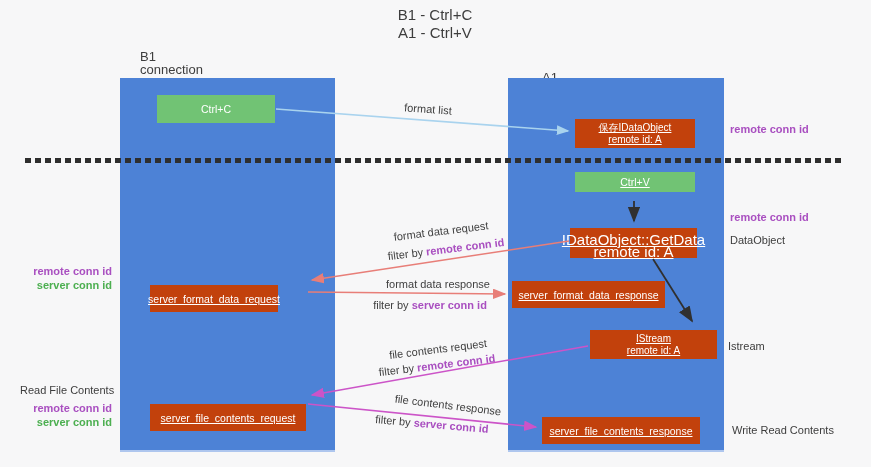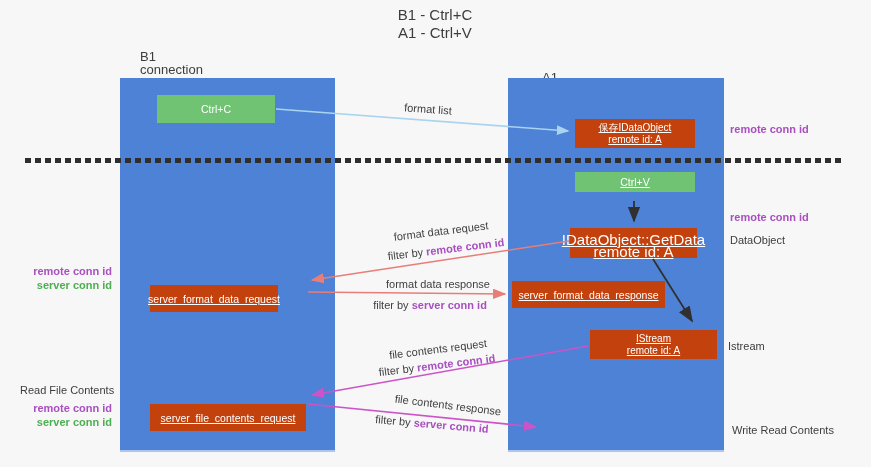--- a/index.html
+++ b/index.html
@@ -89,20 +89,23 @@
   <div id="n-fmtresp" class="node orange">
     <div>server_format_data_response</div>
   </div>
   <div id="n-istream" class="node orange">
     <div>IStream</div>
     <div>remote id: A</div>
   </div>
   <div id="n-filereq" class="node orange">
     <div>server_file_contents_request</div>
   </div>
+  <div id="n-fileresp" class="node orange">
+    <div>server_file_contents_response</div>
+  </div>
 
   <div class="side purple" style="left:730px;top:123px;">remote conn id</div>
   <div class="side purple" style="left:730px;top:211px;">remote conn id</div>
   <div class="side" style="left:730px;top:234px;">DataObject</div>
   <div class="side" style="left:728px;top:340px;">Istream</div>
   <div class="side" style="left:732px;top:424px;">Write Read Contents</div>
 
   <div class="side purple leftcol" style="top:265px;">remote conn id</div>
   <div class="side greenlbl leftcol" style="top:279px;">server conn id</div>
   <div class="side leftcol" style="top:384px;">Read File Contents</div>

